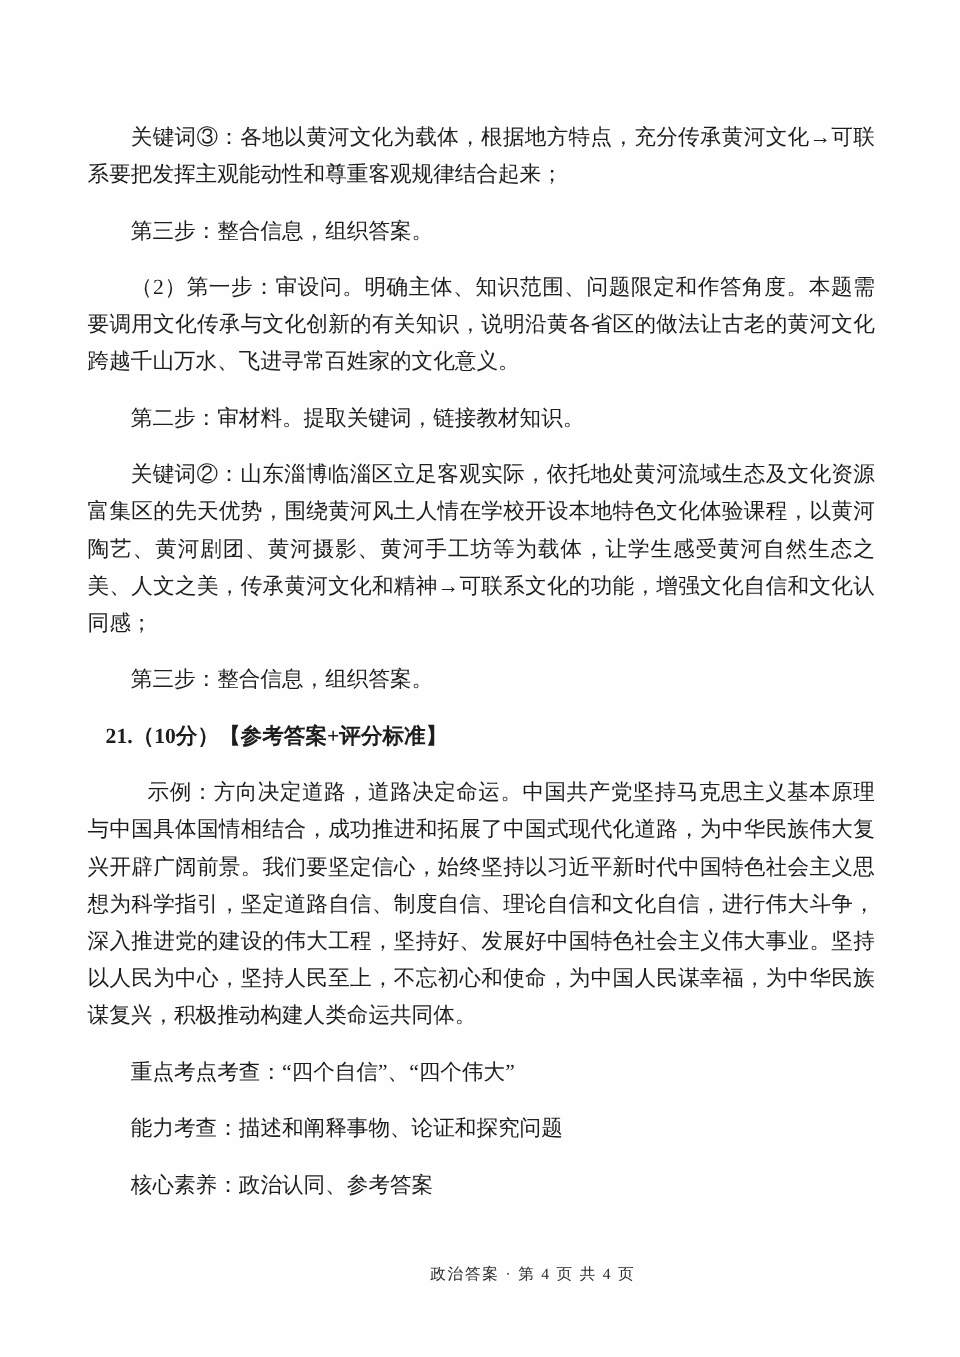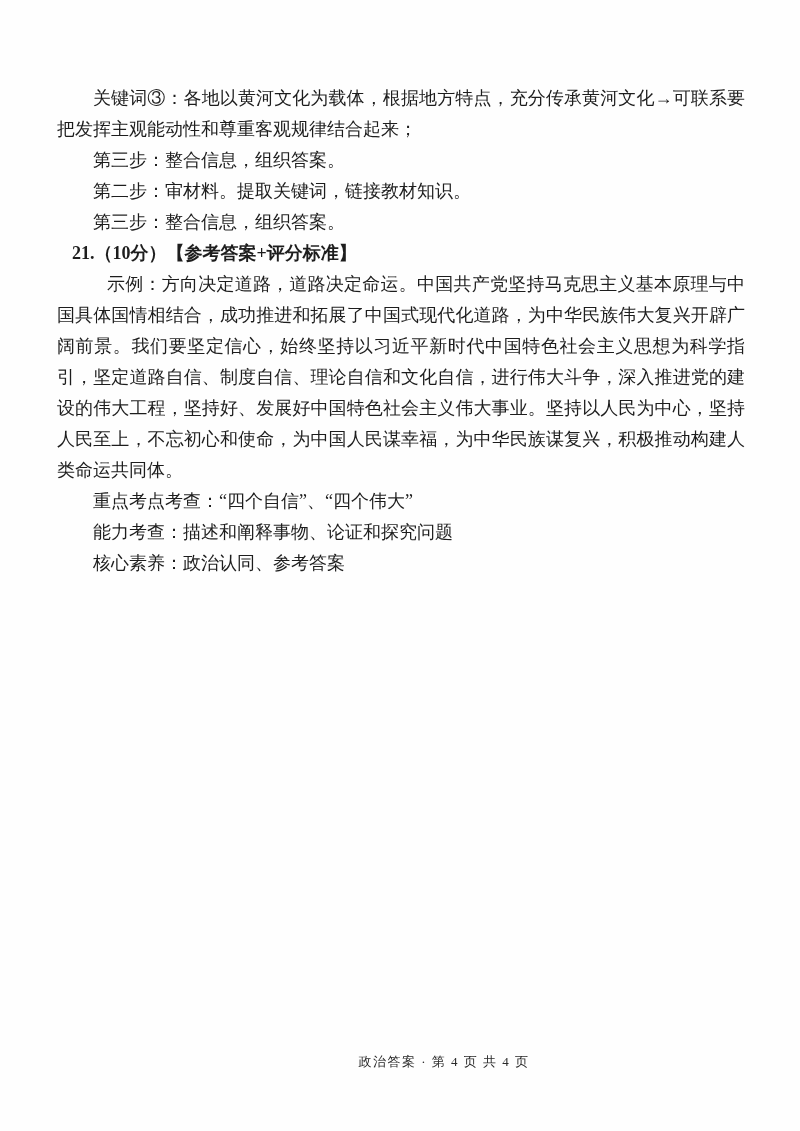--- a/index.html
+++ b/index.html
@@ -19,21 +19,21 @@
   .body-text {
     position: absolute;
     left: 57px;
     top: 83px;
     width: 688px;
     font-size: 18px;
     line-height: 31px;
     text-align: justify;
   }
   .body-text p {
-    margin: 0;
+    margin: 16px;
     padding: 0;
     text-indent: 36px; 
   }
   .body-text p.item-number {
     text-indent: 15px; 
     font-weight: bold;
   }
   .body-text p.example {
     text-indent: 50px; 
     font-family: Liberation Serif, serif;
@@ -50,21 +50,23 @@
     padding-left: 44px;
   }
 </style>
 </head>
 <body>
 
 <div class="page">
   <main class="body-text">
     <p>关键词③：各地以黄河文化为载体，根据地方特点，充分传承黄河文化→可联系要把发挥主观能动性和尊重客观规律结合起来；</p>
     <p>第三步：整合信息，组织答案。</p>
+    <p>（2）第一步：审设问。明确主体、知识范围、问题限定和作答角度。本题需要调用文化传承与文化创新的有关知识，说明沿黄各省区的做法让古老的黄河文化跨越千山万水、飞进寻常百姓家的文化意义。</p>
     <p>第二步：审材料。提取关键词，链接教材知识。</p>
+    <p>关键词②：山东淄博临淄区立足客观实际，依托地处黄河流域生态及文化资源富集区的先天优势，围绕黄河风土人情在学校开设本地特色文化体验课程，以黄河陶艺、黄河剧团、黄河摄影、黄河手工坊等为载体，让学生感受黄河自然生态之美、人文之美，传承黄河文化和精神→可联系文化的功能，增强文化自信和文化认同感；</p>
     <p>第三步：整合信息，组织答案。</p>
     <p class="item-number">21.（10分）【参考答案+评分标准】</p>
     <p class="example">示例：方向决定道路，道路决定命运。中国共产党坚持马克思主义基本原理与中国具体国情相结合，成功推进和拓展了中国式现代化道路，为中华民族伟大复兴开辟广阔前景。我们要坚定信心，始终坚持以习近平新时代中国特色社会主义思想为科学指引，坚定道路自信、制度自信、理论自信和文化自信，进行伟大斗争，深入推进党的建设的伟大工程，坚持好、发展好中国特色社会主义伟大事业。坚持以人民为中心，坚持人民至上，不忘初心和使命，为中国人民谋幸福，为中华民族谋复兴，积极推动构建人类命运共同体。</p>
     <p>重点考点考查：“四个自信”、“四个伟大”</p>
     <p>能力考查：描述和阐释事物、论证和探究问题</p>
     <p>核心素养：政治认同、参考答案</p>
   </main>
 
   <footer class="page-footer">
     <span>政治答案 · 第 4 页 共 4 页</span>

